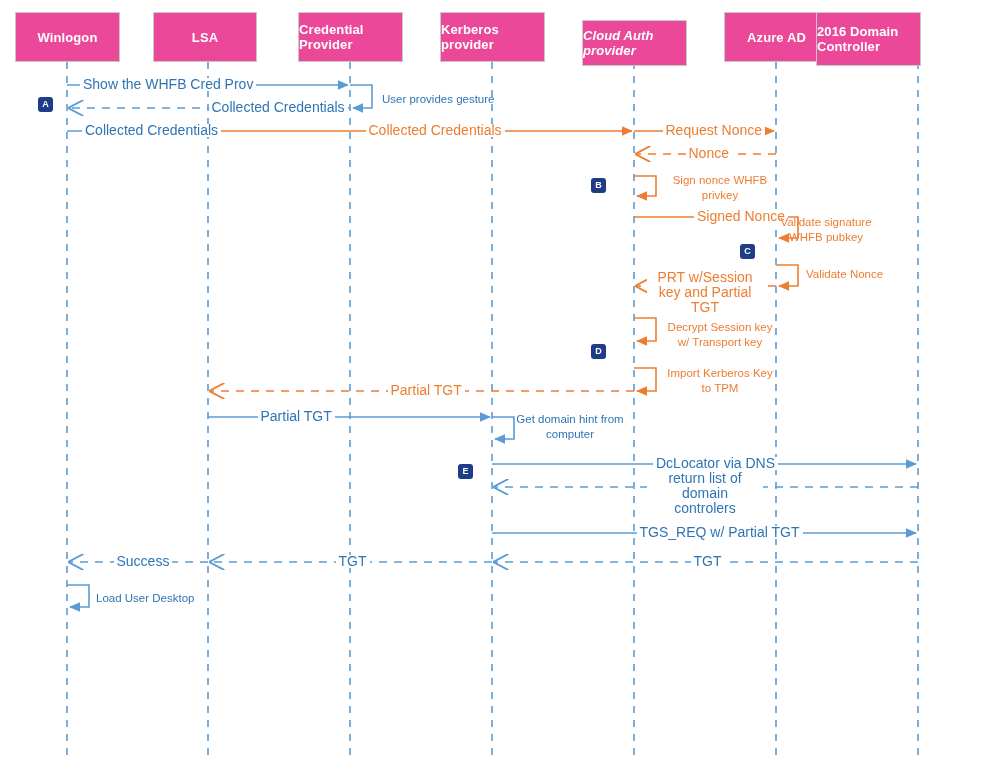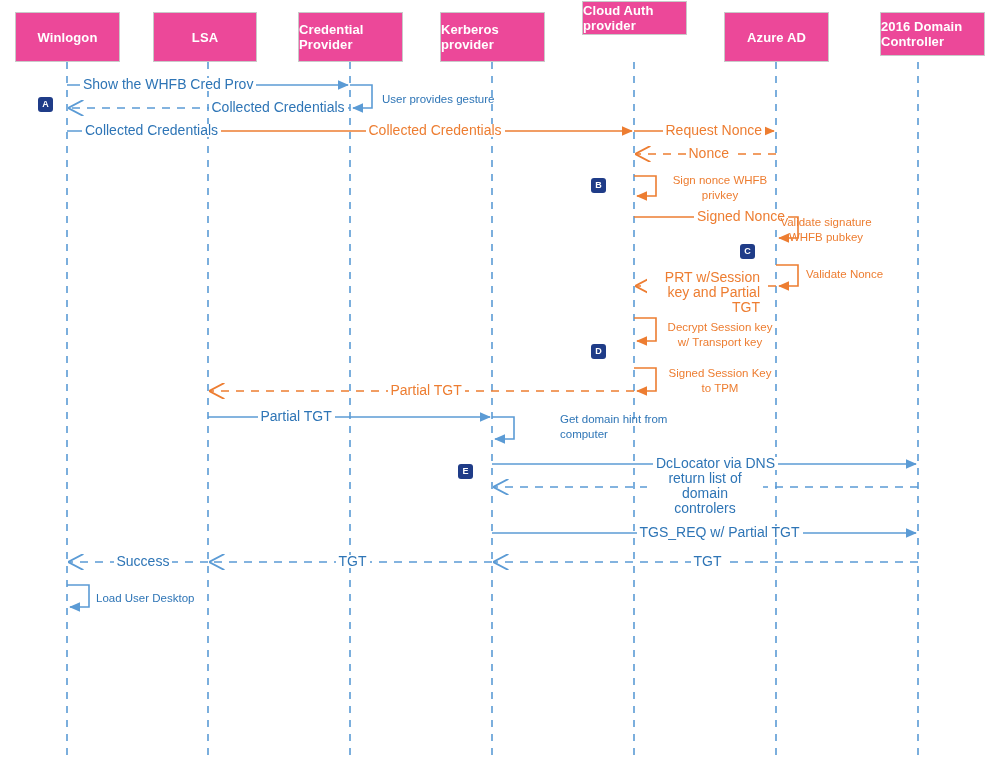--- a/index.html
+++ b/index.html
@@ -99,54 +99,54 @@
       </div>
       <div class="actor-box" style="left: 153px; top: 12px; width: 104px; height: 50px;">
         <span>LSA</span>
       </div>
       <div class="actor-box" style="left: 298px; top: 12px; width: 105px; height: 50px;">
         <span>Credential Provider</span>
       </div>
       <div class="actor-box" style="left: 440px; top: 12px; width: 105px; height: 50px;">
         <span>Kerberos provider</span>
       </div>
-      <div class="actor-box" style="left: 582px; top: 1px; width: 105px; height: 34px;">
+      <div class="actor-box" style="left: 582px; top: 20px; width: 105px; height: 46px; font-style: italic;">
         <span>Cloud Auth provider</span>
       </div>
       <div class="actor-box" style="left: 724px; top: 12px; width: 105px; height: 50px;">
         <span>Azure AD</span>
       </div>
-      <div class="actor-box" style="left: 880px; top: 12px; width: 105px; height: 44px;">
+      <div class="actor-box" style="left: 816px; top: 12px; width: 105px; height: 54px;">
         <span>2016 Domain Controller</span>
       </div>
     </div>
   <div id="labels-layer">
       <div class="msg-label" style="top: 78px; left: 80px;">Show the WHFB Cred Prov</div>
       <div class="msg-label" style="top: 101px; left: 208.5px;">Collected Credentials</div>
       <div class="msg-label" style="top: 124px; left: 82px;">Collected Credentials</div>
       <div class="msg-label orange" style="top: 124px; left: 365.5px;">Collected Credentials</div>
       <div class="msg-label orange" style="top: 124px; left: 662.5px;">Request Nonce</div>
       <div class="msg-label orange" style="top: 147px; left: 685.5px;">Nonce</div>
       <div class="msg-label orange" style="top: 210px; left: 694px;">Signed Nonce</div>
-      <div class="msg-label orange two-line" style="top: 270px; width: 110px; left: 647px; text-align: right;">PRT w/Session key and Partial TGT</div>
+      <div class="msg-label orange two-line" style="top: 270px; width: 110px; left: 647px;">PRT w/Session key and Partial TGT</div>
       <div class="msg-label orange" style="top: 384px; left: 387.5px;">Partial TGT</div>
       <div class="msg-label" style="top: 410px; left: 257.5px;">Partial TGT</div>
       <div class="msg-label" style="top: 457px; left: 653px;">DcLocator via DNS</div>
       <div class="msg-label two-line" style="top: 471px; width: 110px; left: 647px;">return list of domain controlers</div>
       <div class="msg-label" style="top: 526px; left: 636.5px;">TGS_REQ w/ Partial TGT</div>
       <div class="msg-label" style="top: 555px; left: 690.5px;">TGT</div>
       <div class="msg-label" style="top: 555px; left: 335.5px;">TGT</div>
       <div class="msg-label" style="top: 555px; left: 113.5px;">Success</div>
       <div class="note-label" style="left: 382px; top: 92px;">User provides gesture</div>
       <div class="note-label orange" style="left: 666px; top: 173px; white-space: normal; width: 108px; text-align: center;">Sign nonce WHFB privkey</div>
       <div class="note-label orange" style="left: 772px; top: 215px; white-space: normal; width: 108px; text-align: center;">Validate signature WHFB pubkey</div>
       <div class="note-label orange" style="left: 806px; top: 267px;">Validate Nonce</div>
       <div class="note-label orange" style="left: 666px; top: 320px; white-space: normal; width: 108px; text-align: center;">Decrypt Session key w/ Transport key</div>
-      <div class="note-label orange" style="left: 666px; top: 366px; white-space: normal; width: 108px; text-align: center;">Signed Session Key to TPM</div>
-      <div class="note-label" style="left: 516px; top: 412px; white-space: normal; width: 108px;  margin-left: 44px;">Get domain hint from computer</div>
+      <div class="note-label orange" style="left: 666px; top: 366px; white-space: normal; width: 108px; text-align: center;">Import Kerberos Key to TPM</div>
+      <div class="note-label" style="left: 516px; top: 412px; white-space: normal; width: 108px; text-align: center;">Get domain hint from computer</div>
       <div class="note-label" style="left: 96px; top: 591px;">Load User Desktop</div>
     </div>
   <div id="badges-layer">
       <div class="badge" style="left: 38px; top: 97px;">A</div>
       <div class="badge" style="left: 591px; top: 178px;">B</div>
       <div class="badge" style="left: 740px; top: 244px;">C</div>
       <div class="badge" style="left: 591px; top: 344px;">D</div>
       <div class="badge" style="left: 458px; top: 464px;">E</div>
     </div>
 </div>

